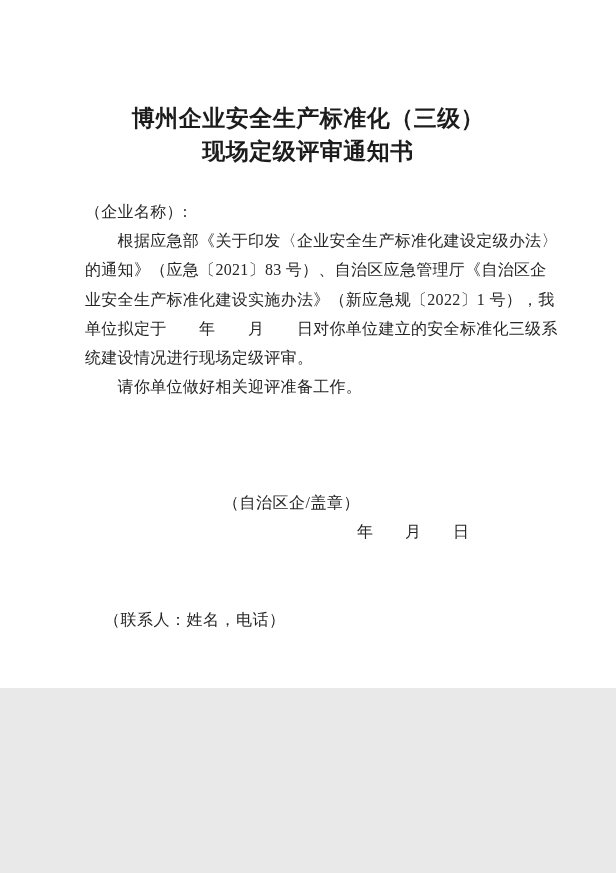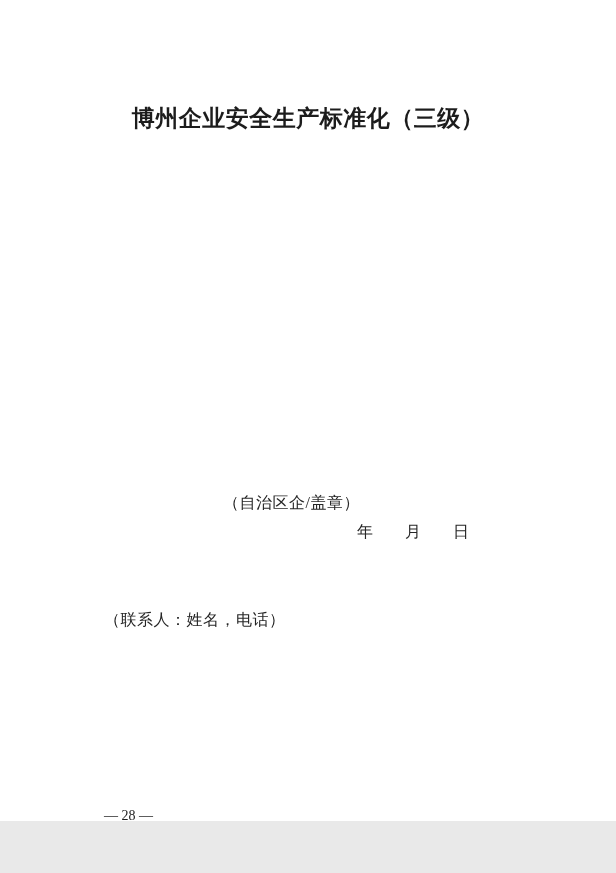--- a/index.html
+++ b/index.html
@@ -4,21 +4,21 @@
 <style>
   * { margin: 0; padding: 0; box-sizing: border-box; }
   html, body {
     width: 616px;
     background: #e9e9e9;
     font-family: "Liberation Serif", "DejaVu Serif", serif;
   }
   .page {
     position: relative;
     width: 616px;
-    height: 821px;
+    height: 688px;
     background: #ffffff;
     overflow: hidden;
     color: #262626;
   }
   .title-block {
     position: absolute;
     top: 102px;
     left: 0;
     right: 0;
     text-align: center;
@@ -80,22 +80,32 @@
     color: #1c1c1c;
   }
 </style>
 </head>
 <body>
 
 <div class="page">
 
   <div class="title-block">
     <div class="title-line">博州企业安全生产标准化（三级）</div>
+    <div class="title-line">现场定级评审通知书</div>
   </div>
 
+  <div class="body-block">
+    <div class="body-line">（企业名称）:</div>
+    <div class="body-line">　　根据应急部《关于印发〈企业安全生产标准化建设定级办法〉</div>
+    <div class="body-line">的通知》（应急〔2021〕83 号）、自治区应急管理厅《自治区企</div>
+    <div class="body-line">业安全生产标准化建设实施办法》（新应急规〔2022〕1 号），我</div>
+    <div class="body-line">单位拟定于　　年　　月　　日对你单位建立的安全标准化三级系</div>
+    <div class="body-line">统建设情况进行现场定级评审。</div>
+    <div class="body-line">　　请你单位做好相关迎评准备工作。</div>
+  </div>
 
   <div class="sig-unit">（自治区企/盖章）</div>
 
   <div class="sig-date">年　　月　　日</div>
 
   <div class="contact-note">（联系人：姓名，电话）</div>
 
   <div class="page-footer">— 28 —</div>
 
 </div>

